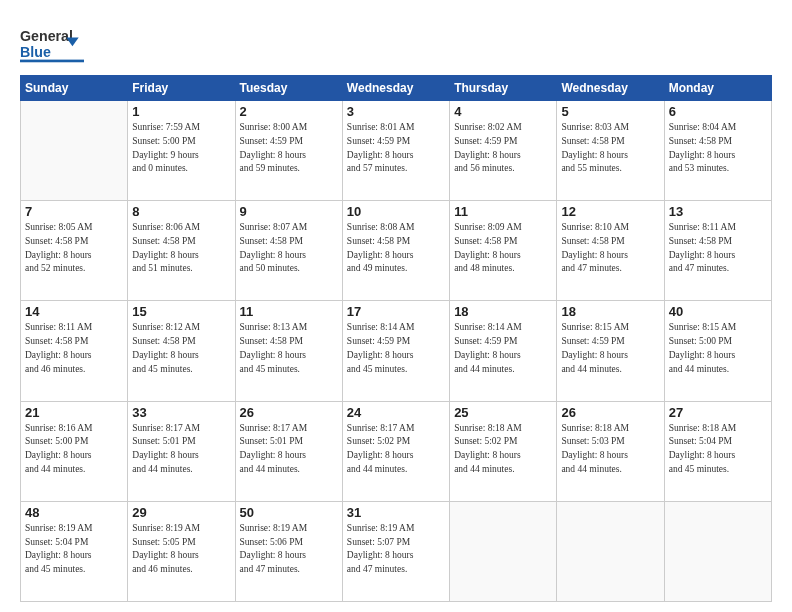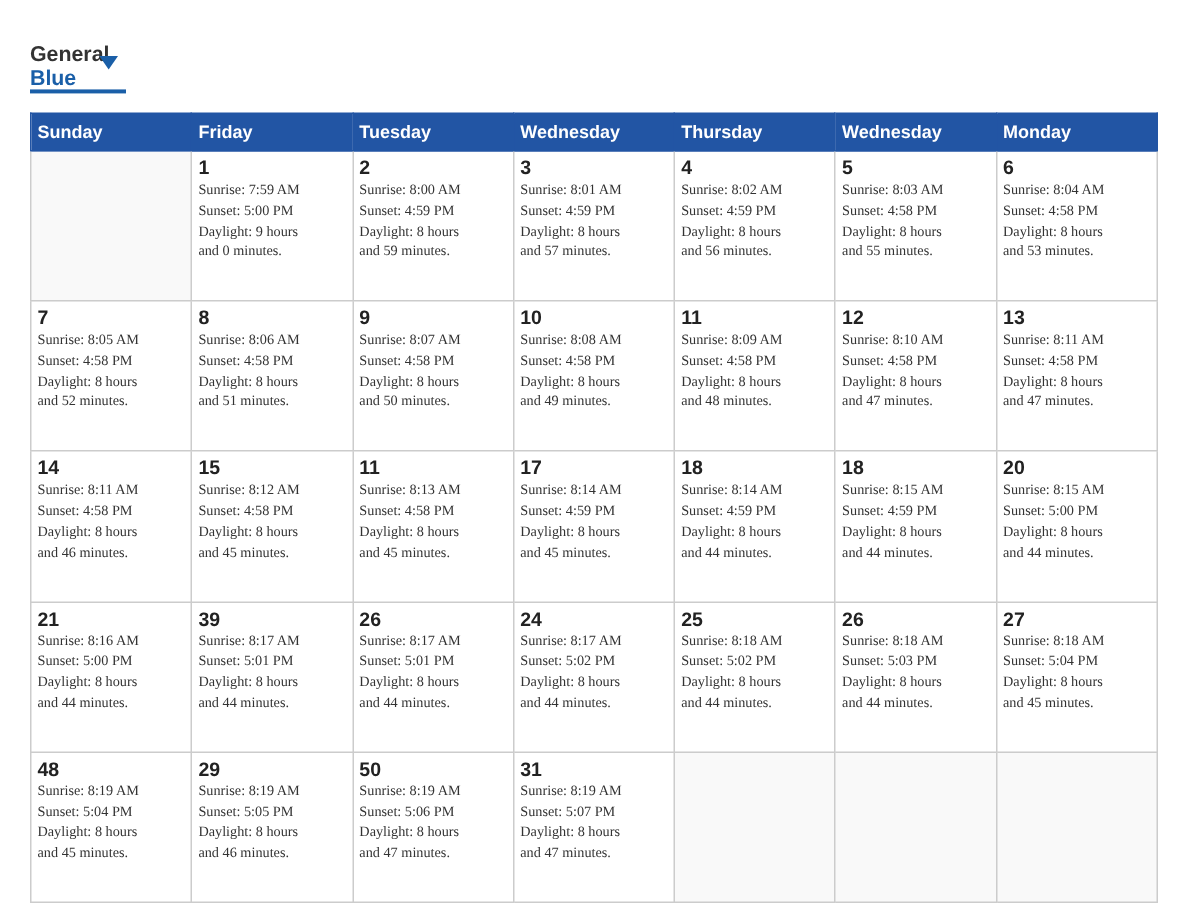--- a/index.html
+++ b/index.html
@@ -199,31 +199,31 @@
           </td>
           <td>
             <span class="day-number">18</span>
             <div class="day-info">Sunrise: 8:14 AM<br>Sunset: 4:59 PM<br>Daylight: 8 hours<br>and 44 minutes.</div>
           </td>
           <td>
             <span class="day-number">18</span>
             <div class="day-info">Sunrise: 8:15 AM<br>Sunset: 4:59 PM<br>Daylight: 8 hours<br>and 44 minutes.</div>
           </td>
           <td>
-            <span class="day-number">20</span>
+            <span class="day-number">40</span>
             <div class="day-info">Sunrise: 8:15 AM<br>Sunset: 5:00 PM<br>Daylight: 8 hours<br>and 44 minutes.</div>
           </td>
         </tr>
         <tr>
           <td>
             <span class="day-number">21</span>
             <div class="day-info">Sunrise: 8:16 AM<br>Sunset: 5:00 PM<br>Daylight: 8 hours<br>and 44 minutes.</div>
           </td>
           <td>
-            <span class="day-number">39</span>
+            <span class="day-number">33</span>
             <div class="day-info">Sunrise: 8:17 AM<br>Sunset: 5:01 PM<br>Daylight: 8 hours<br>and 44 minutes.</div>
           </td>
           <td>
             <span class="day-number">26</span>
             <div class="day-info">Sunrise: 8:17 AM<br>Sunset: 5:01 PM<br>Daylight: 8 hours<br>and 44 minutes.</div>
           </td>
           <td>
             <span class="day-number">24</span>
             <div class="day-info">Sunrise: 8:17 AM<br>Sunset: 5:02 PM<br>Daylight: 8 hours<br>and 44 minutes.</div>
           </td>

